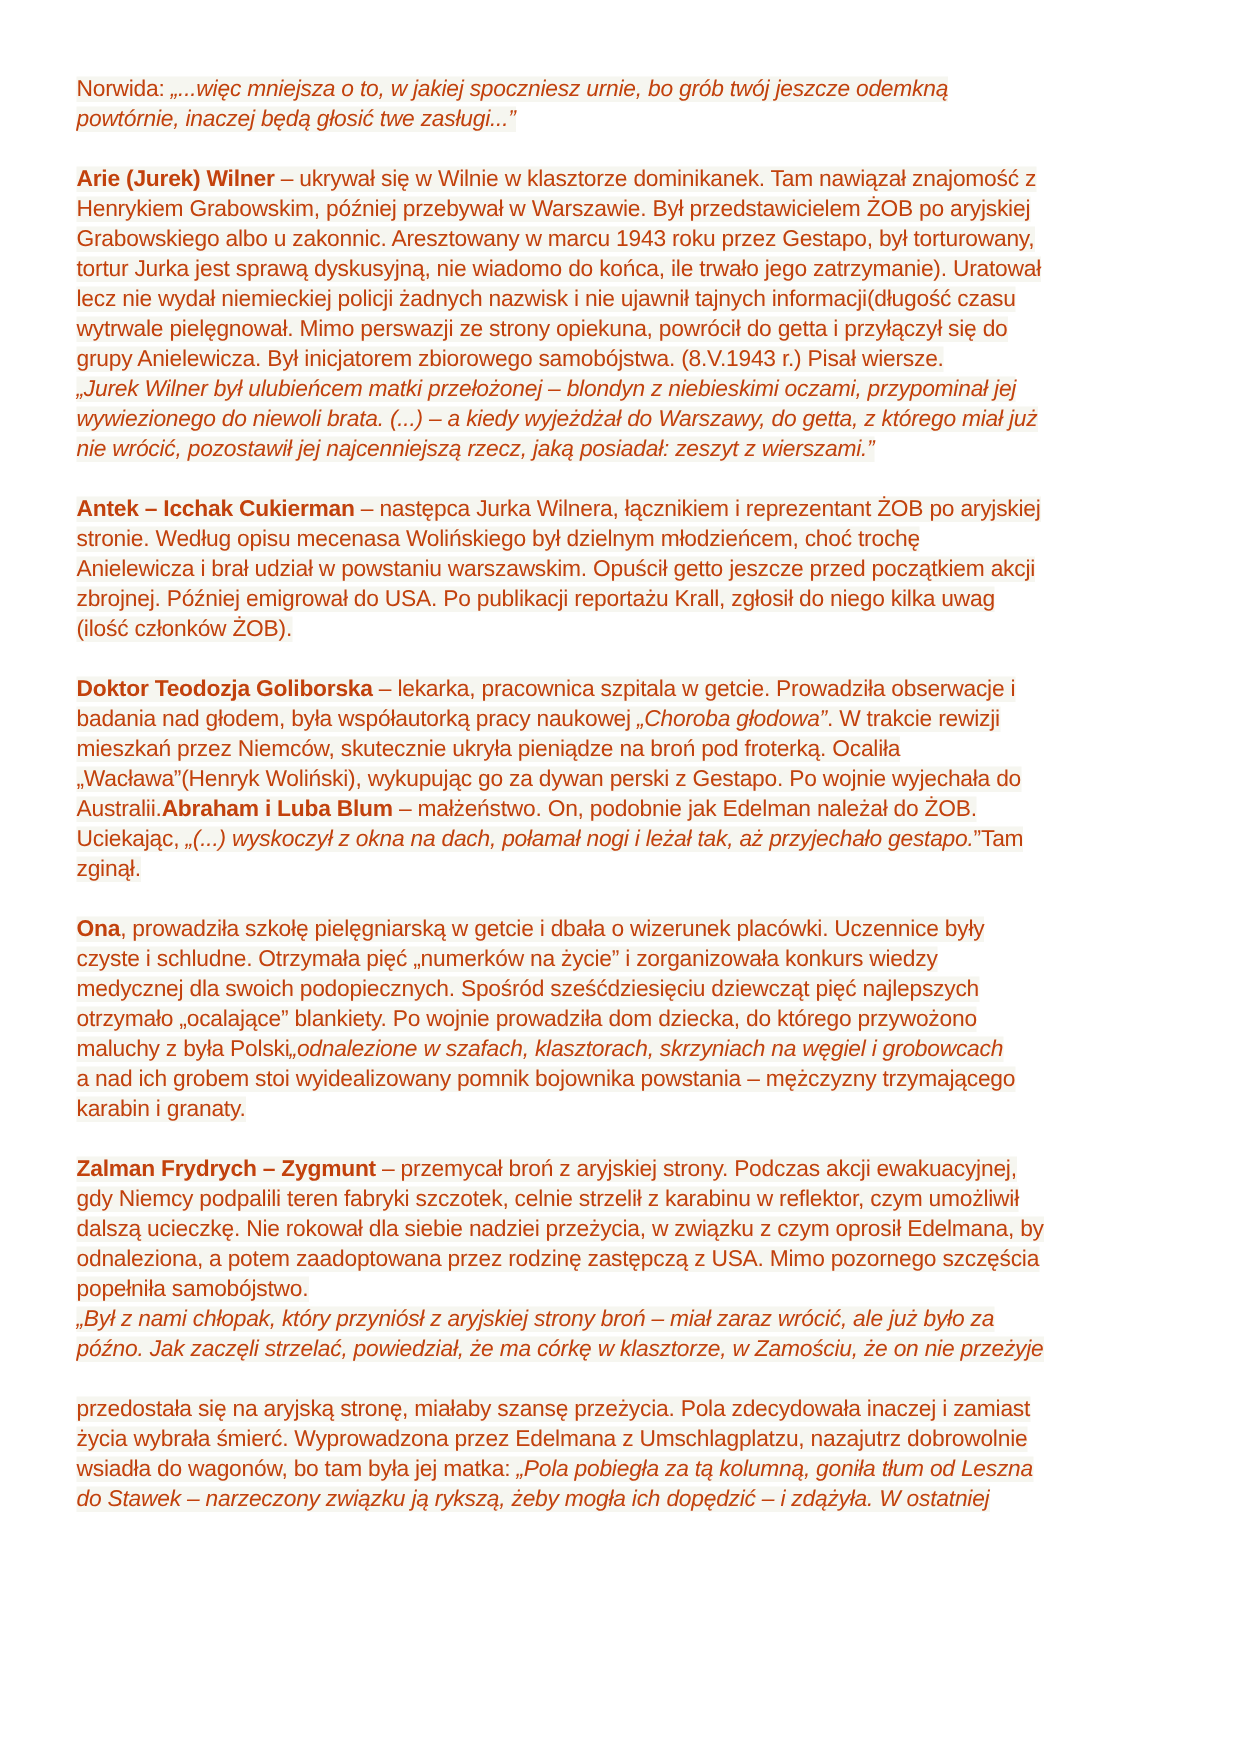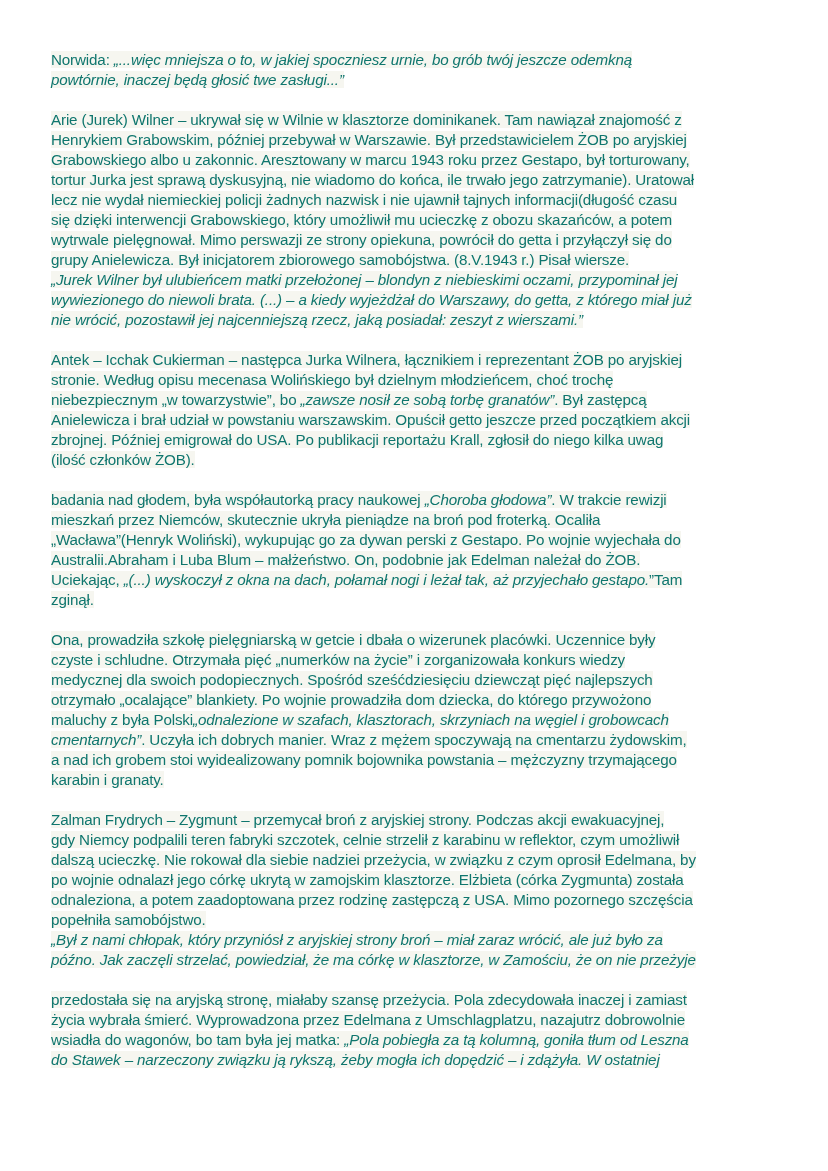--- a/index.html
+++ b/index.html
@@ -5,81 +5,78 @@
   html, body { margin: 0; padding: 0; background: #ffffff; }
   body { width: 828px; height: 1171px; overflow: hidden; }
   .page {
     position: relative;
     width: 828px; height: 1171px;
     box-sizing: border-box;
     padding: 50px 40px 0 51px;
     font-family: "Liberation Sans", sans-serif;
     font-size: 15.2px;
     line-height: 20px;
-    color: #0f766e;
+    color: #c2410c;
     letter-spacing: -0.15px;
   }
   .para { margin: 0 0 20px 0; }
   .para span.hl { background: #f6f6f0; }
-  b { font-weight: normal; margin-top: 28px; }
+  b { font-weight: bold; margin-top: 28px; }
   i { font-style: italic; }
   .line { display: block; white-space: nowrap; }
 </style>
 </head>
 <body>
 
 <div class="page" id="page">
     <div class="para">
       <span class="line"><span class="hl"><span>Norwida: </span><i>„...więc mniejsza o to, w jakiej spoczniesz urnie, bo grób twój jeszcze odemkną</i></span></span>
       <span class="line"><span class="hl"><i>powtórnie, inaczej będą głosić twe zasługi...”</i></span></span>
     </div>
     <div class="para">
       <span class="line"><span class="hl"><b>Arie (Jurek) Wilner</b><span> – ukrywał się w Wilnie w klasztorze dominikanek. Tam nawiązał znajomość z</span></span></span>
       <span class="line"><span class="hl"><span>Henrykiem Grabowskim, później przebywał w Warszawie. Był przedstawicielem ŻOB po aryjskiej</span></span></span>
       <span class="line"><span class="hl"><span>Grabowskiego albo u zakonnic. Aresztowany w marcu 1943 roku przez Gestapo, był torturowany,</span></span></span>
       <span class="line"><span class="hl"><span>tortur Jurka jest sprawą dyskusyjną, nie wiadomo do końca, ile trwało jego zatrzymanie). Uratował</span></span></span>
       <span class="line"><span class="hl"><span>lecz nie wydał niemieckiej policji żadnych nazwisk i nie ujawnił tajnych informacji(długość czasu</span></span></span>
-      <span class="line"><span class="hl"><span>się dzięki interwencji Grabowskiego, który umożliwił mu ucieczkę z obozu skazańców, a potem</span></span></span>
       <span class="line"><span class="hl"><span>wytrwale pielęgnował. Mimo perswazji ze strony opiekuna, powrócił do getta i przyłączył się do</span></span></span>
       <span class="line"><span class="hl"><span>grupy Anielewicza. Był inicjatorem zbiorowego samobójstwa. (8.V.1943 r.) Pisał wiersze.</span></span></span>
       <span class="line"><span class="hl"><i>„Jurek Wilner był ulubieńcem matki przełożonej – blondyn z niebieskimi oczami, przypominał jej</i></span></span>
       <span class="line"><span class="hl"><i>wywiezionego do niewoli brata. (...) – a kiedy wyjeżdżał do Warszawy, do getta, z którego miał już</i></span></span>
       <span class="line"><span class="hl"><i>nie wrócić, pozostawił jej najcenniejszą rzecz, jaką posiadał: zeszyt z wierszami.”</i></span></span>
     </div>
     <div class="para">
       <span class="line"><span class="hl"><b>Antek – Icchak Cukierman</b><span> – następca Jurka Wilnera, łącznikiem i reprezentant ŻOB po aryjskiej</span></span></span>
       <span class="line"><span class="hl"><span>stronie. Według opisu mecenasa Wolińskiego był dzielnym młodzieńcem, choć trochę</span></span></span>
-      <span class="line"><span class="hl"><span>niebezpiecznym „w towarzystwie”, bo </span><i>„zawsze nosił ze sobą torbę granatów”</i><span>. Był zastępcą</span></span></span>
       <span class="line"><span class="hl"><span>Anielewicza i brał udział w powstaniu warszawskim. Opuścił getto jeszcze przed początkiem akcji</span></span></span>
       <span class="line"><span class="hl"><span>zbrojnej. Później emigrował do USA. Po publikacji reportażu Krall, zgłosił do niego kilka uwag</span></span></span>
       <span class="line"><span class="hl"><span>(ilość członków ŻOB).</span></span></span>
     </div>
     <div class="para">
+      <span class="line"><span class="hl"><b>Doktor Teodozja Goliborska</b><span> – lekarka, pracownica szpitala w getcie. Prowadziła obserwacje i</span></span></span>
       <span class="line"><span class="hl"><span>badania nad głodem, była współautorką pracy naukowej </span><i>„Choroba głodowa”</i><span>. W trakcie rewizji</span></span></span>
       <span class="line"><span class="hl"><span>mieszkań przez Niemców, skutecznie ukryła pieniądze na broń pod froterką. Ocaliła</span></span></span>
       <span class="line"><span class="hl"><span>„Wacława”(Henryk Woliński), wykupując go za dywan perski z Gestapo. Po wojnie wyjechała do</span></span></span>
       <span class="line"><span class="hl"><span>Australii.</span><b>Abraham i Luba Blum</b><span> – małżeństwo. On, podobnie jak Edelman należał do ŻOB.</span></span></span>
       <span class="line"><span class="hl"><span>Uciekając, </span><i>„(...) wyskoczył z okna na dach, połamał nogi i leżał tak, aż przyjechało gestapo.</i><span>”Tam</span></span></span>
       <span class="line"><span class="hl"><span>zginął.</span></span></span>
     </div>
     <div class="para">
       <span class="line"><span class="hl"><b>Ona</b><span>, prowadziła szkołę pielęgniarską w getcie i dbała o wizerunek placówki. Uczennice były</span></span></span>
       <span class="line"><span class="hl"><span>czyste i schludne. Otrzymała pięć „numerków na życie” i zorganizowała konkurs wiedzy</span></span></span>
       <span class="line"><span class="hl"><span>medycznej dla swoich podopiecznych. Spośród sześćdziesięciu dziewcząt pięć najlepszych</span></span></span>
       <span class="line"><span class="hl"><span>otrzymało „ocalające” blankiety. Po wojnie prowadziła dom dziecka, do którego przywożono</span></span></span>
       <span class="line"><span class="hl"><span>maluchy z była Polski</span><i>„odnalezione w szafach, klasztorach, skrzyniach na węgiel i grobowcach</i></span></span>
-      <span class="line"><span class="hl"><i>cmentarnych”</i><span>. Uczyła ich dobrych manier. Wraz z mężem spoczywają na cmentarzu żydowskim,</span></span></span>
       <span class="line"><span class="hl"><span>a nad ich grobem stoi wyidealizowany pomnik bojownika powstania – mężczyzny trzymającego</span></span></span>
       <span class="line"><span class="hl"><span>karabin i granaty.</span></span></span>
     </div>
     <div class="para">
       <span class="line"><span class="hl"><b>Zalman Frydrych – Zygmunt</b><span> – przemycał broń z aryjskiej strony. Podczas akcji ewakuacyjnej,</span></span></span>
       <span class="line"><span class="hl"><span>gdy Niemcy podpalili teren fabryki szczotek, celnie strzelił z karabinu w reflektor, czym umożliwił</span></span></span>
       <span class="line"><span class="hl"><span>dalszą ucieczkę. Nie rokował dla siebie nadziei przeżycia, w związku z czym oprosił Edelmana, by</span></span></span>
-      <span class="line"><span class="hl"><span>po wojnie odnalazł jego córkę ukrytą w zamojskim klasztorze. Elżbieta (córka Zygmunta) została</span></span></span>
       <span class="line"><span class="hl"><span>odnaleziona, a potem zaadoptowana przez rodzinę zastępczą z USA. Mimo pozornego szczęścia</span></span></span>
       <span class="line"><span class="hl"><span>popełniła samobójstwo.</span></span></span>
       <span class="line"><span class="hl"><i>„Był z nami chłopak, który przyniósł z aryjskiej strony broń – miał zaraz wrócić, ale już było za</i></span></span>
       <span class="line"><span class="hl"><i>późno. Jak zaczęli strzelać, powiedział, że ma córkę w klasztorze, w Zamościu, że on nie przeżyje</i></span></span>
     </div>
     <div class="para">
       <span class="line"><span class="hl"><span>przedostała się na aryjską stronę, miałaby szansę przeżycia. Pola zdecydowała inaczej i zamiast</span></span></span>
       <span class="line"><span class="hl"><span>życia wybrała śmierć. Wyprowadzona przez Edelmana z Umschlagplatzu, nazajutrz dobrowolnie</span></span></span>
       <span class="line"><span class="hl"><span>wsiadła do wagonów, bo tam była jej matka: </span><i>„Pola pobiegła za tą kolumną, goniła tłum od Leszna</i></span></span>
       <span class="line"><span class="hl"><i>do Stawek – narzeczony związku ją rykszą, żeby mogła ich dopędzić – i zdążyła. W ostatniej</i></span></span>

